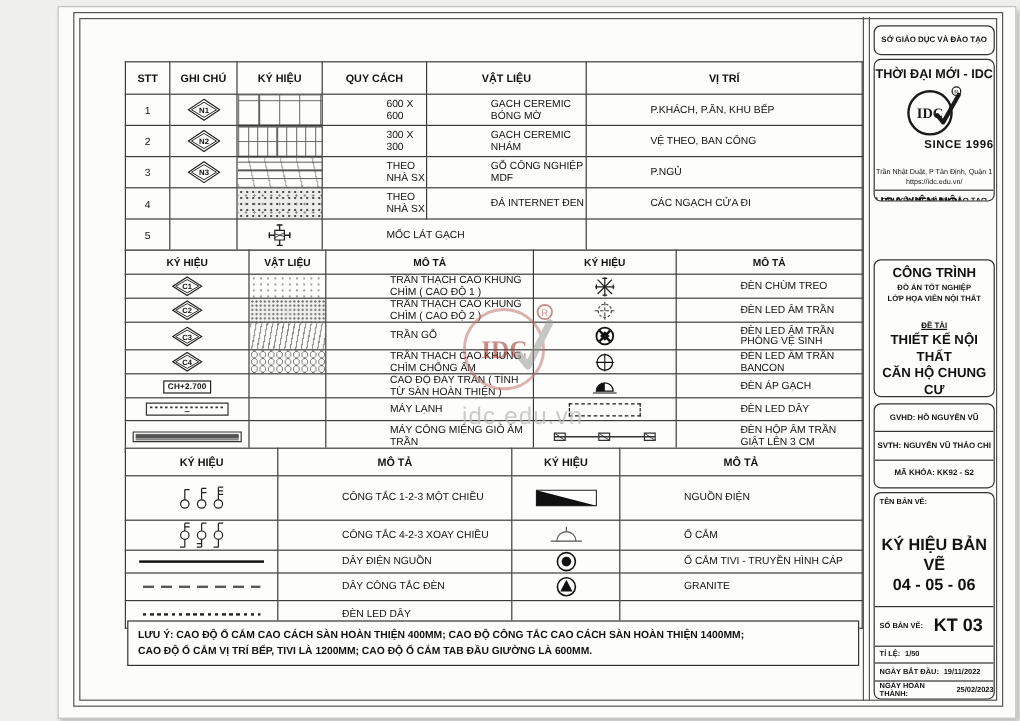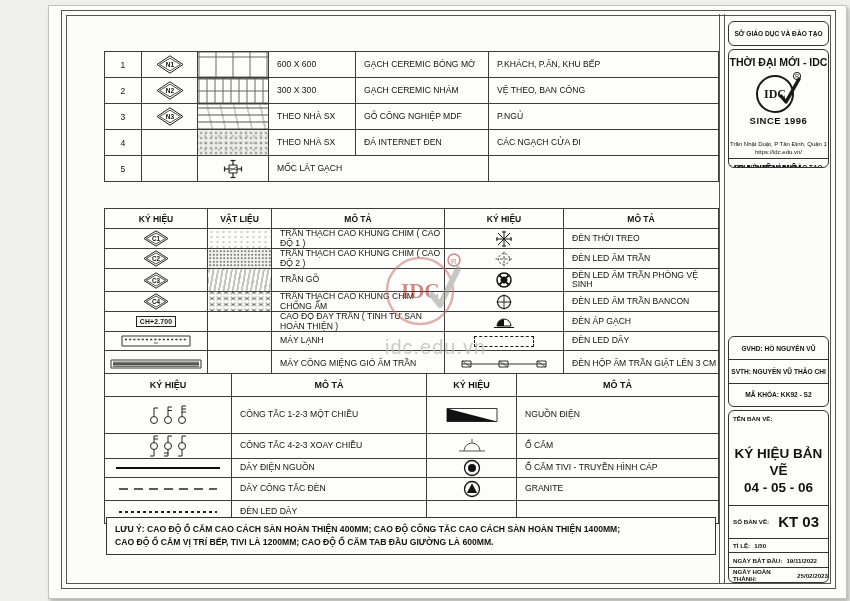--- a/index.html
+++ b/index.html
@@ -19,21 +19,21 @@
   .frame-inner{position:absolute;left:4px;top:4px;right:4px;bottom:4px;border:1px solid #555;}
   .tb-sep{position:absolute;left:670px;top:8px;bottom:14px;width:4px;border-left:1px solid #555;border-right:1px solid #555;}
 
   
   table{border-collapse:collapse;table-layout:fixed;}
   .dtab{position:absolute;background:#fdfdfc;}
   .dtab table{border:1.5px solid #333;}
   .dtab td,.dtab th{border:1px solid #3c3c3c;padding:0;overflow:hidden;vertical-align:middle;}
   th{font-weight:bold;font-size:9px;text-align:center;}
   td{font-size:8.6px;}
-  .txt{display:block;padding-left:8px;text-align:left;line-height:9.5px;}
+  .txt{display:block;padding-left:8px;text-align:left;line-height:9.5px;margin-left:45px;}
   .ctr{text-align:center;}
   .sym{display:flex;align-items:center;justify-content:center;width:100%;height:100%;}
   svg{display:block;}
   svg line,svg circle,svg path,svg rect,svg polygon{vector-effect:non-scaling-stroke;}
 
   
   .pat-tile600{background-image:
       repeating-linear-gradient(90deg,#666 0,#666 1px,transparent 1px,transparent 17px),
       repeating-linear-gradient(0deg,#666 0,#666 1px,transparent 1px,transparent 20px);}
   .pat-tile300{background-image:
@@ -71,21 +71,21 @@
   .wm-logo{position:absolute;left:333px;top:245px;opacity:.55;pointer-events:none;}
   .wm-url{position:absolute;left:336px;top:330px;font-size:20px;letter-spacing:1px;color:#b9b9b5;opacity:.75;pointer-events:none;}
   .tbox{position:absolute;left:679px;width:101px;border:1px solid #333;border-radius:6px;background:#fdfdfc;box-sizing:border-box;overflow:hidden;}
   .tb-a{top:15px;height:25px;display:flex;align-items:center;justify-content:center;font-size:6.6px;font-weight:bold;}
   .tb-b{top:43px;height:119px;}
   .tb-c{top:210px;height:115px;text-align:center;}
   .tb-d{top:330px;height:71px;display:flex;flex-direction:column;}
   .tb-e{top:404px;height:173px;display:flex;flex-direction:column;}
   .brand{position:absolute;top:6px;left:0;right:0;text-align:center;font-size:10.5px;font-weight:bold;}
   .logo{position:absolute;top:21px;left:0;right:0;display:flex;justify-content:center;}
-  .since{position:absolute;top:65px;left:0;right:0;text-align:center;font-size:9.5px;font-weight:bold;letter-spacing:.5px;}
+  .since{position:absolute;top:65px;left:0;right:0;text-align:right;font-size:9.5px;font-weight:bold;letter-spacing:.5px;}
   .addr{position:absolute;top:90px;left:0;right:0;text-align:center;font-size:6px;line-height:8px;}
   .tb-b .sec1{position:absolute;top:108px;left:0;right:0;height:17px;border-top:1px solid #333;border-bottom:1px solid #333;display:flex;align-items:center;justify-content:center;font-size:6.4px;font-weight:bold;}
   .tb-b .sec2{position:absolute;top:125px;left:0;right:0;bottom:0;display:flex;align-items:center;justify-content:center;font-size:10.5px;font-weight:bold;}
   .tb-c .ct1{margin-top:5px;font-size:11px;font-weight:bold;}
   .tb-c .ct2{margin-top:3px;font-size:6.4px;font-weight:bold;line-height:8.5px;}
   .tb-c .ct3{margin-top:14px;font-size:6.6px;font-weight:bold;text-decoration:underline;}
   .tb-c .ct4{margin-top:3px;font-size:11px;font-weight:bold;line-height:13.5px;}
   .tb-d .drow{flex:1;display:flex;align-items:center;justify-content:center;font-size:6.6px;font-weight:bold;}
   .tb-d .drow + .drow{border-top:1px solid #333;}
   .tb-e .name-sec{height:96px;position:relative;}
@@ -112,20 +112,28 @@
     <table>
       <colgroup>
           <col style="width:37px">
           <col style="width:56px">
           <col style="width:71px">
           <col style="width:87px">
           <col style="width:133px">
           <col style="width:230px">
         </colgroup>
       <tbody>
+          <tr style="height:27px">
+        <th>STT</th>
+        <th>GHI CHÚ</th>
+        <th>KÝ HIỆU</th>
+        <th>QUY CÁCH</th>
+        <th>VẬT LIỆU</th>
+        <th>VỊ TRÍ</th>
+      </tr>
       <tr style="height:26px">
         <td class="ctr"><span>1</span></td>
         <td>
               <div class="sym">
           <svg width="28" height="19" viewBox="0 0 28 19">
                   <polygon points="14,0.8 27,9.5 14,18.2 1,9.5" fill="none" stroke="#222" stroke-width="1"></polygon>
                   <polygon points="14,3.2 24.4,9.5 14,15.8 3.6,9.5" fill="none" stroke="#222" stroke-width="0.8"></polygon>
                   <text x="14" y="12" text-anchor="middle" font-size="6.5" font-weight="bold" fill="#111">N1</text>
                 </svg>
         </div>
@@ -271,21 +279,21 @@
                     <line x1="16" y1="3" x2="4" y2="15"></line>
               <line x1="8" y1="2" x2="12" y2="2"></line>
                     <line x1="8" y1="16" x2="12" y2="16"></line>
               <line x1="3" y1="7" x2="3" y2="11"></line>
                     <line x1="17" y1="7" x2="17" y2="11"></line>
             </g>
           </svg>
         </div>
             </td>
         <td>
-              <span class="txt">ĐÈN THỜI TREO</span>
+              <span class="txt">ĐÈN CHÙM TREO</span>
             </td>
       </tr>
       <tr style="height:19px">
         <td>
               <div class="sym">
           <svg width="26" height="17" viewBox="0 0 26 17">
                   <polygon points="13,0.8 25,8.5 13,16.2 1,8.5" fill="none" stroke="#222" stroke-width="1"></polygon>
                   <polygon points="13,3 22.6,8.5 13,14 3.4,8.5" fill="none" stroke="#222" stroke-width="0.8"></polygon>
                   <text x="13" y="11" text-anchor="middle" font-size="6.3" font-weight="bold" fill="#111">C2</text>
                 </svg>
@@ -628,20 +636,32 @@
     </div>
     <div class="since">SINCE 1996</div>
     <div class="addr">
       <div>Trần Nhật Duật, P Tân Định, Quận 1</div>
       <div>https://idc.edu.vn/</div>
     </div>
     <div class="sec1">CHUYÊN NGHÀNH ĐÀO TẠO</div>
     <div class="sec2">HỌA VIÊN NỘI THẤT</div>
   </div>
 
+  <div class="tbox tb-c">
+    <div class="ct1">CÔNG TRÌNH</div>
+    <div class="ct2">
+      <div>ĐỒ ÁN TỐT NGHIỆP</div>
+      <div>LỚP HỌA VIÊN NỘI THẤT</div>
+    </div>
+    <div class="ct3">ĐỀ TÀI</div>
+    <div class="ct4">
+      <div>THIẾT KẾ NỘI THẤT</div>
+      <div>CĂN HỘ CHUNG CƯ</div>
+    </div>
+  </div>
 
   <div class="tbox tb-d">
     <div class="drow">GVHD: HỒ NGUYÊN VŨ</div>
     <div class="drow">SVTH: NGUYỄN VŨ THẢO CHI</div>
     <div class="drow">MÃ KHÓA: KK92 - S2</div>
   </div>
 
   <div class="tbox tb-e">
     <div class="name-sec">
       <span class="lab">TÊN BẢN VẼ:</span>

